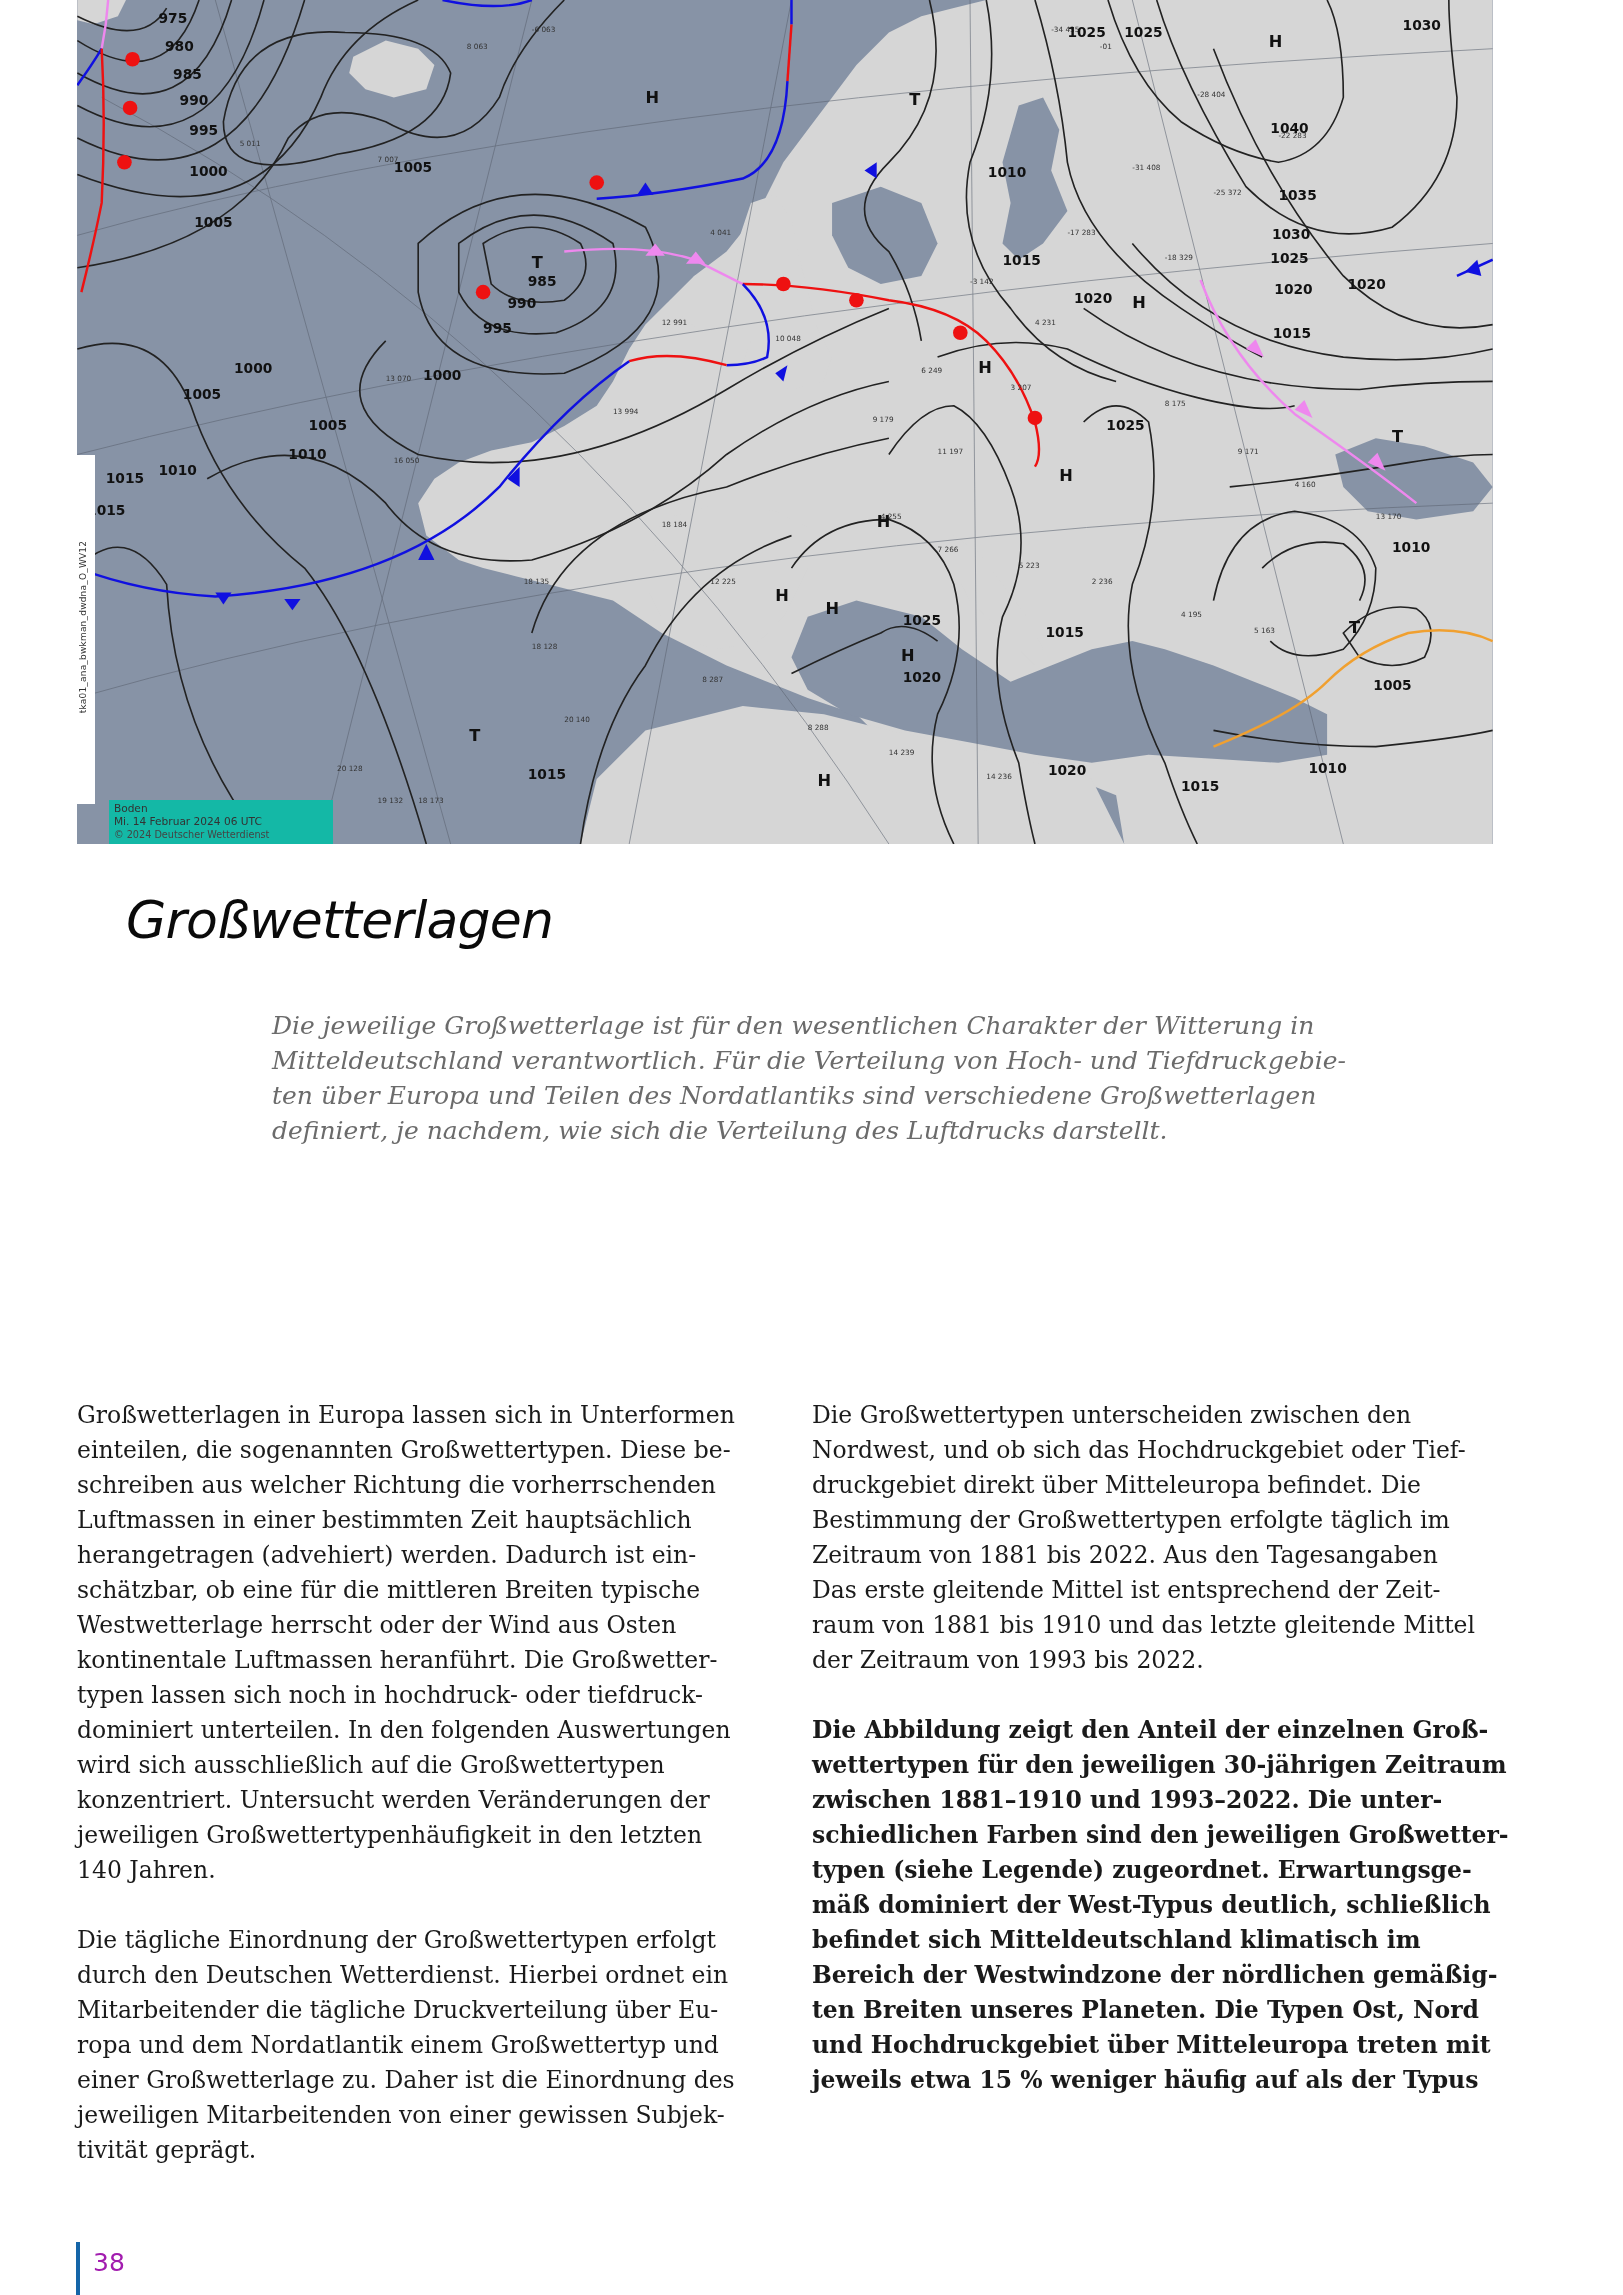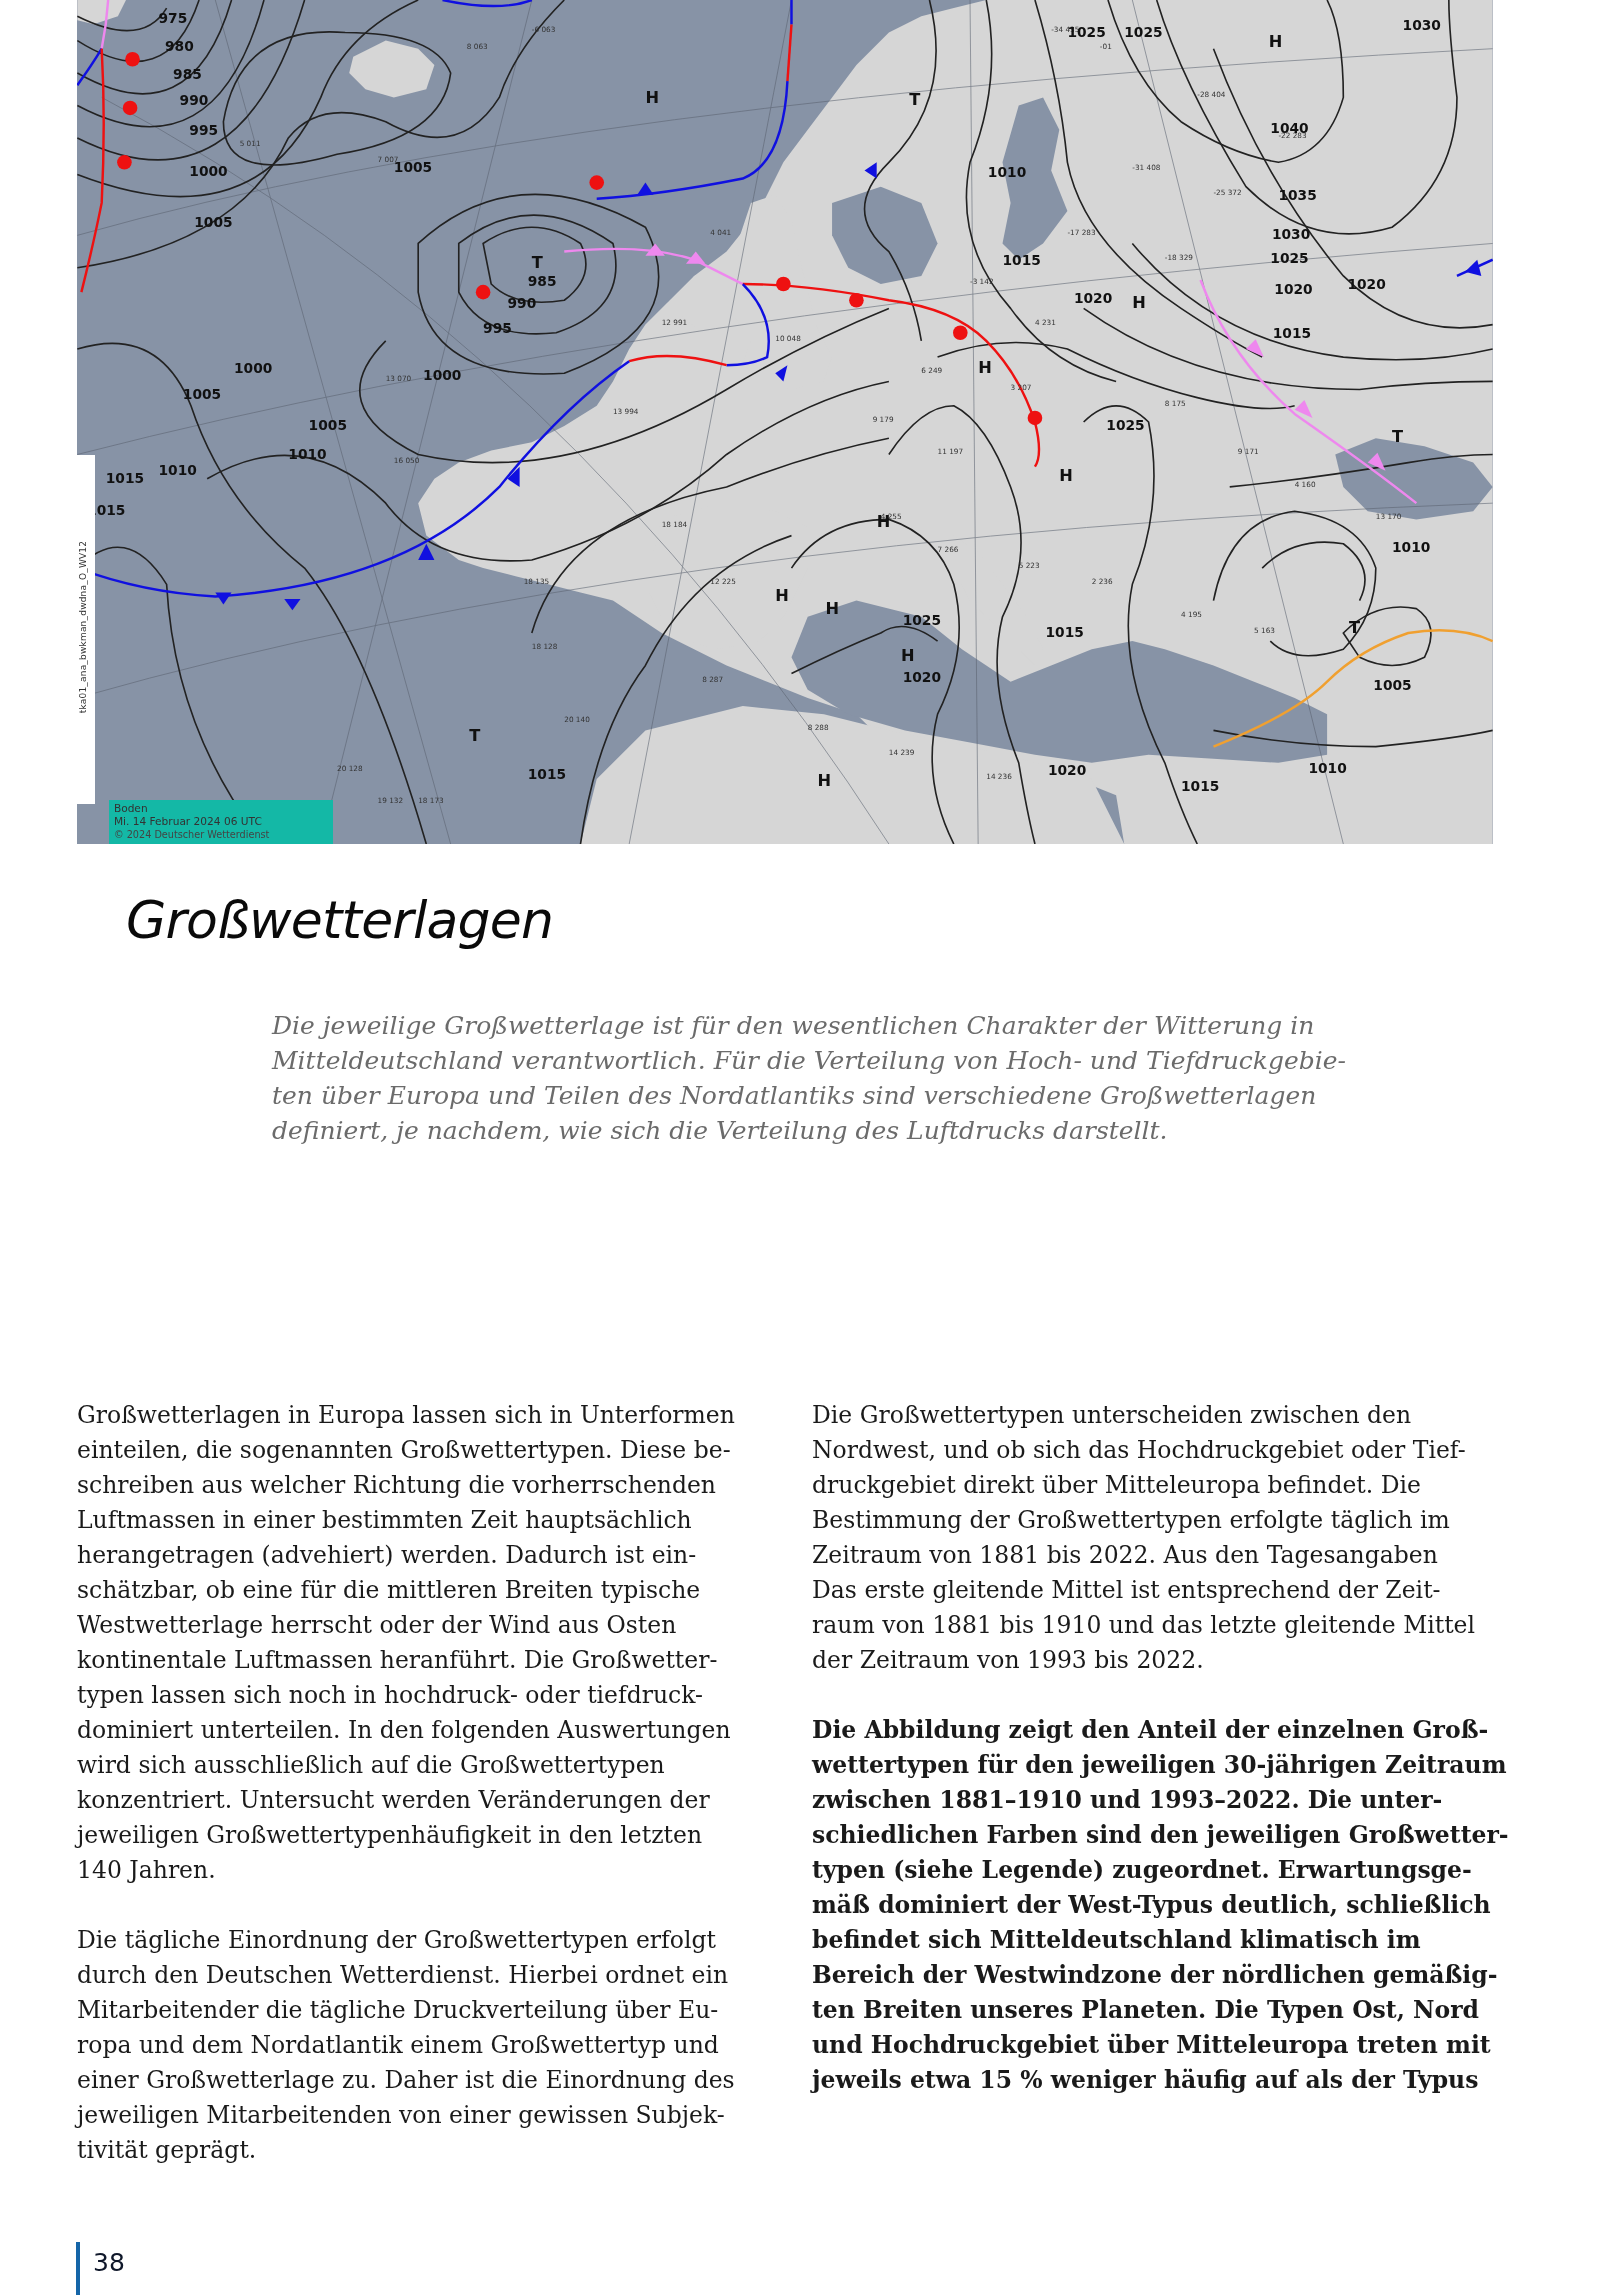--- a/index.html
+++ b/index.html
@@ -27,21 +27,21 @@
   
   .col { position:absolute; top:1398px; width:714px; font-family:"DejaVu Serif", serif; font-size:23.5px; line-height:35px; color:#1a1a1a; }
   .col.left { left:77px; }
   .col.right { left:812px; }
   .col .line { display:block; white-space:nowrap; }
   .col .para { margin-bottom:35px; }
   .col .bold .line { font-weight:bold; }
 
   
   .page-bar { position:absolute; left:76px; top:2242px; width:4px; height:54px; background:#1565a8; }
-  .page-num { position:absolute; left:93px; top:2248px; font-family:"DejaVu Sans", sans-serif; font-size:25px; color:#0f172a; }
+  .page-num { position:absolute; left:93px; top:2248px; font-family:"DejaVu Sans", sans-serif; font-size:25px; color:#a21caf; }
 </style>
 </head>
 <body>
 
 <div class="map">
   <svg viewBox="0 0 1744 1040">
 
     <g fill="#d6d6d6" stroke="none">
 
       <path d="M1120,0 L1744,0 L1744,1040 L1290,1040 L1280,980 L1230,960 L1150,990 L1090,1000 L1040,960 L1010,930 L960,880 L900,860 L850,840 L800,820 L760,800 L720,780 L690,760 L660,740 L620,730 L580,720 L540,710 L500,700 L470,690 L430,660 L420,620 L440,590 L470,570 L510,555 L560,545 L600,525 L640,500 L660,470 L680,430 L700,400 L730,370 L760,340 L800,310 L840,260 L870,200 L900,160 L930,120 L960,80 L1000,40 L1040,20 L1080,10 Z"></path>

